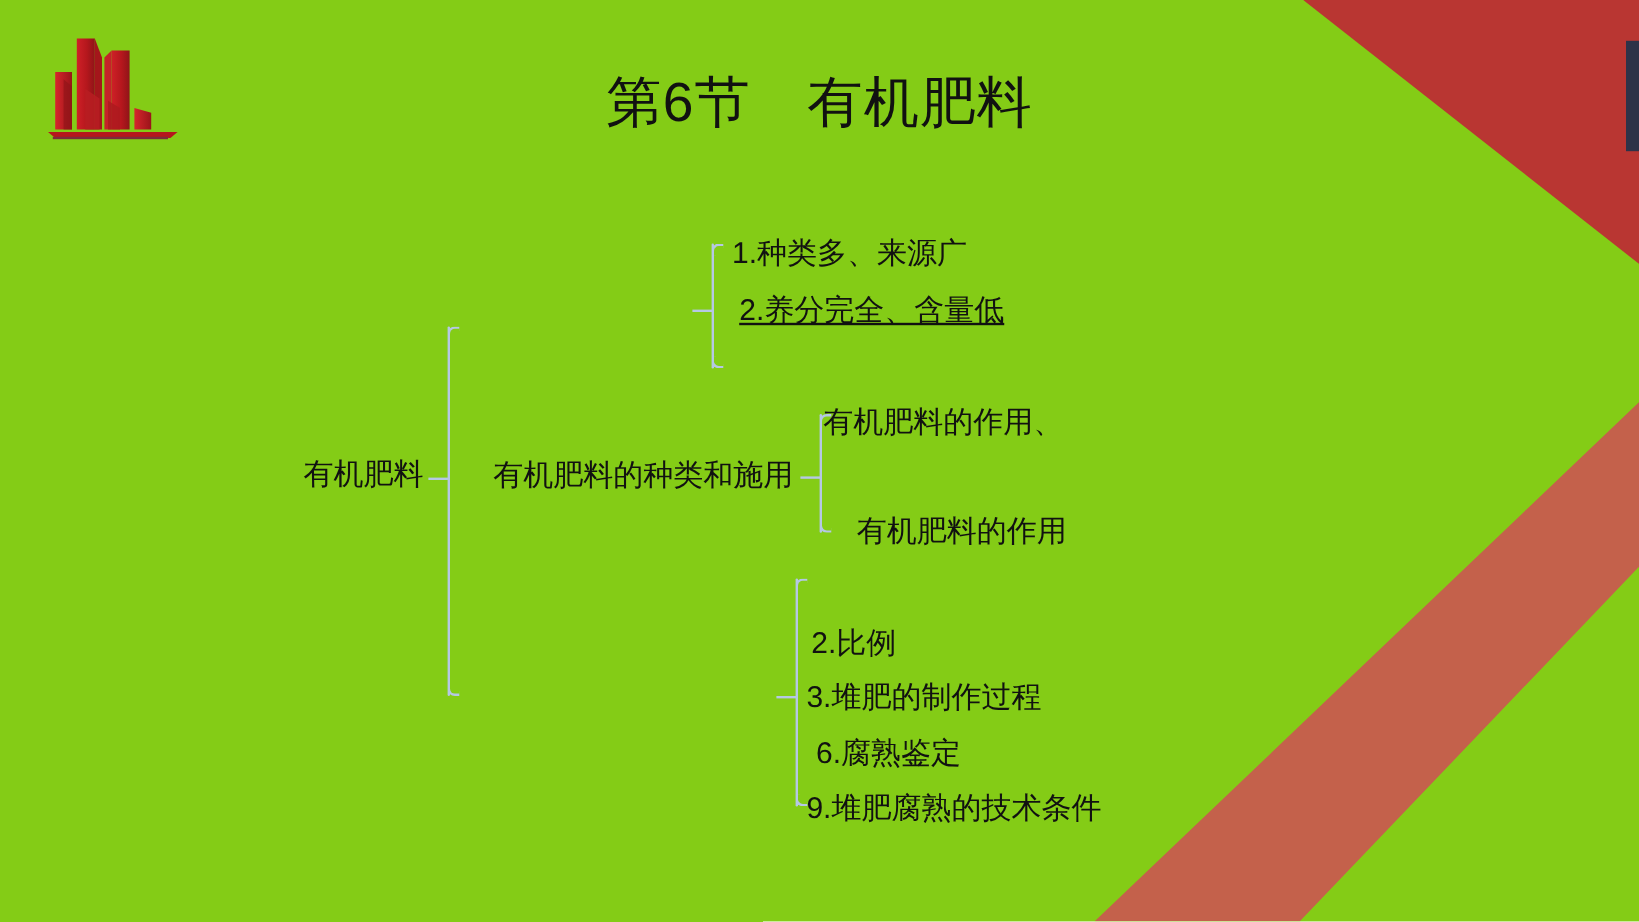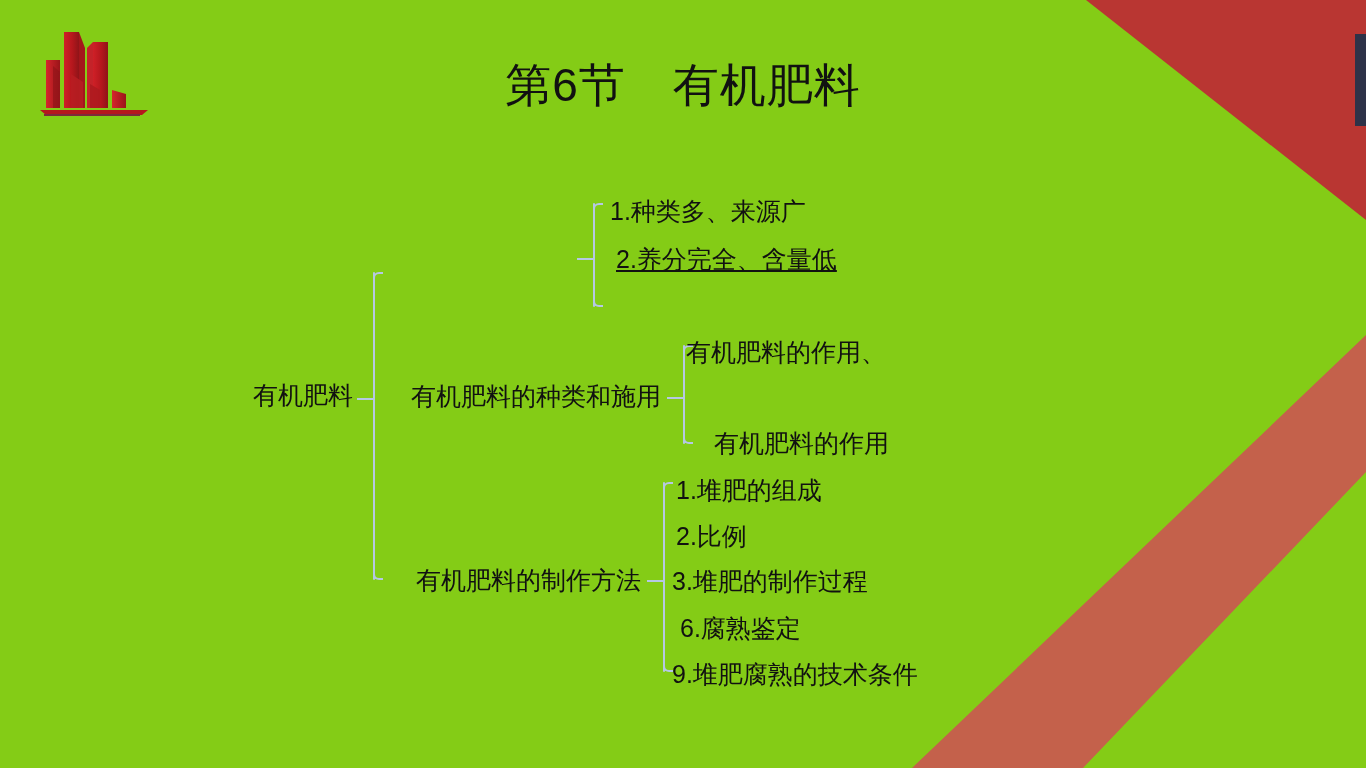--- a/index.html
+++ b/index.html
@@ -200,28 +200,26 @@
   <div class="bracket" style="left:675px; top:345px; width:20px; height:99px;">
     <div class="spine"></div>
     <div class="corner-t"></div>
     <div class="corner-b"></div>
     <div class="stub" style="top:52px;"></div>
   </div>
 
   <div class="node leaf" style="left:686px; top:336px;">有机肥料的作用、</div>
   <div class="node leaf" style="left:702px; top:427px;margin-left:12px;">有机肥料的作用</div>
 
-  <div class="node level2" style="left:416px; top:564px;">有机肥料的制作方法</div>
 
   <div class="bracket" style="left:655px; top:482px; width:20px; height:190px;">
     <div class="spine"></div>
     <div class="corner-t"></div>
     <div class="corner-b"></div>
     <div class="stub" style="top:98px;"></div>
   </div>
 
-  <div class="node leaf" style="left:676px; top:474px;">1.堆肥的组成</div>
   <div class="node leaf" style="left:676px; top:520px;">2.比例</div>
   <div class="node leaf" style="left:672px; top:565px;">3.堆肥的制作过程</div>
   <div class="node leaf" style="left:680px; top:612px;">6.腐熟鉴定</div>
   <div class="node leaf" style="left:672px; top:658px;">9.堆肥腐熟的技术条件</div>
 
 </div>
 
 </body></html>

